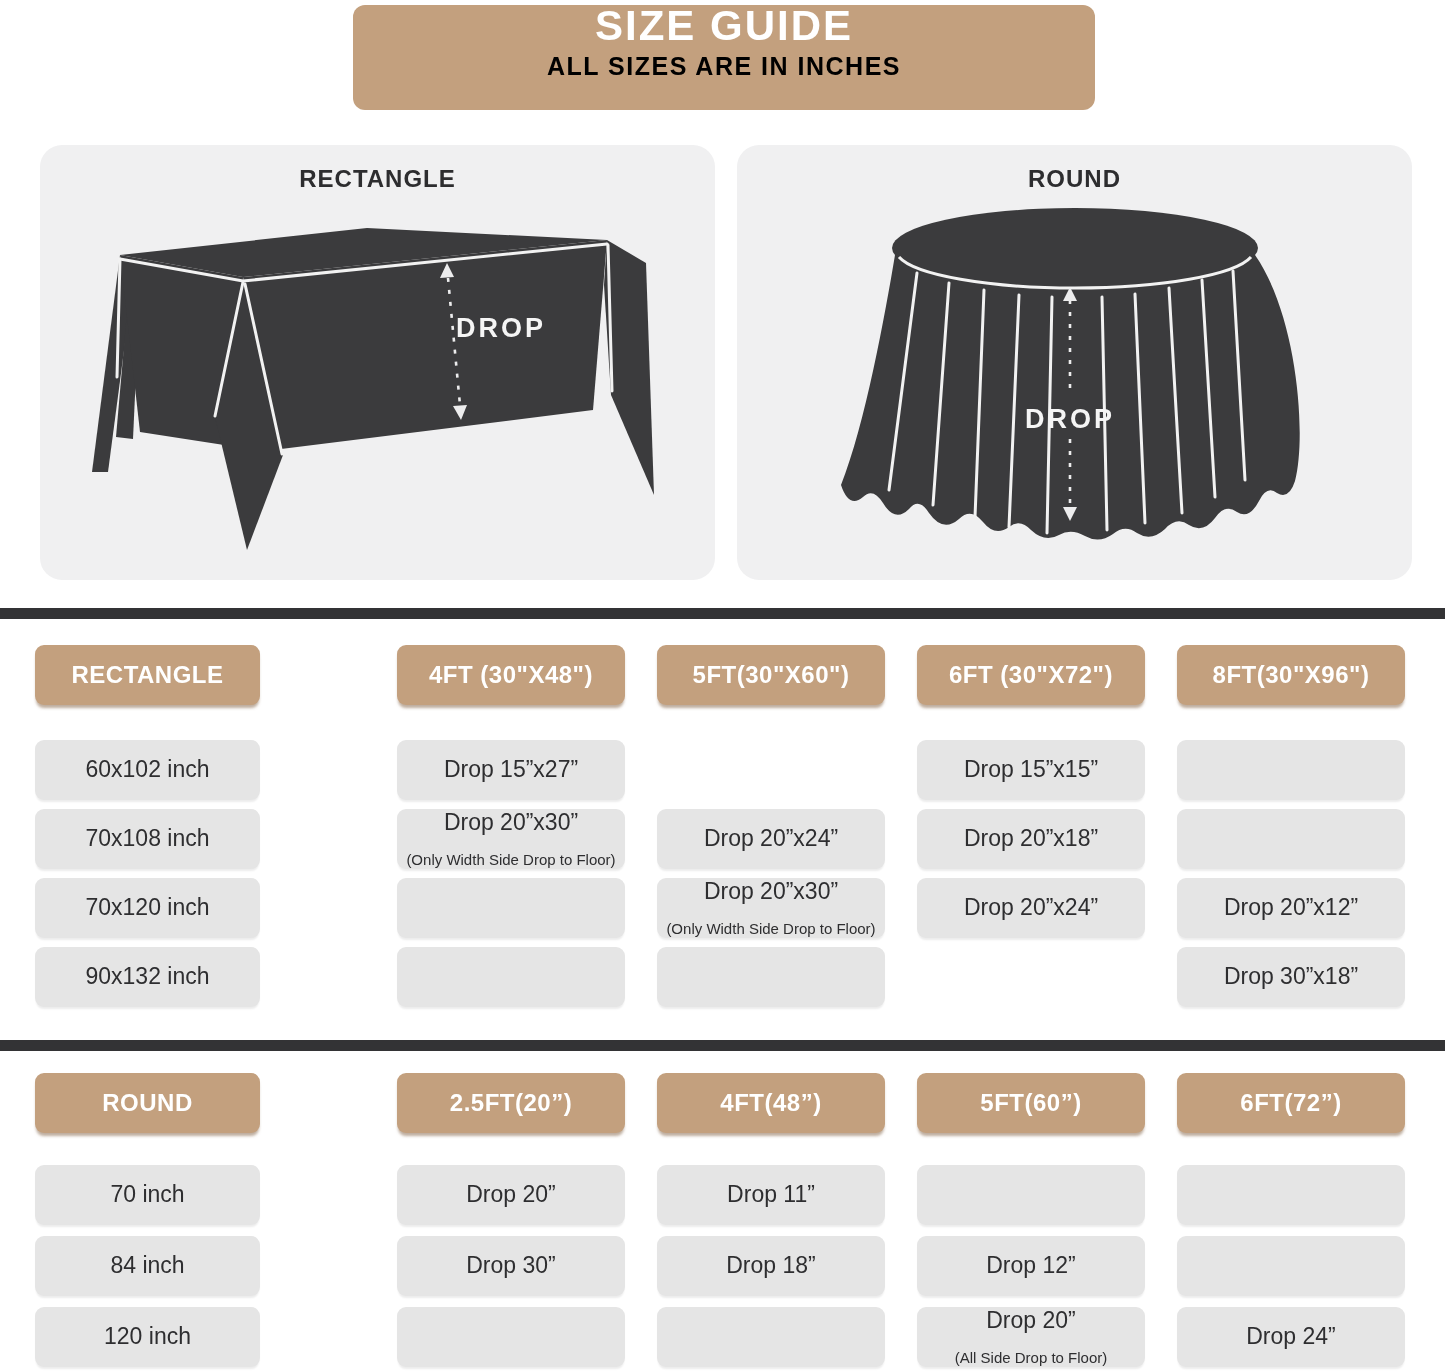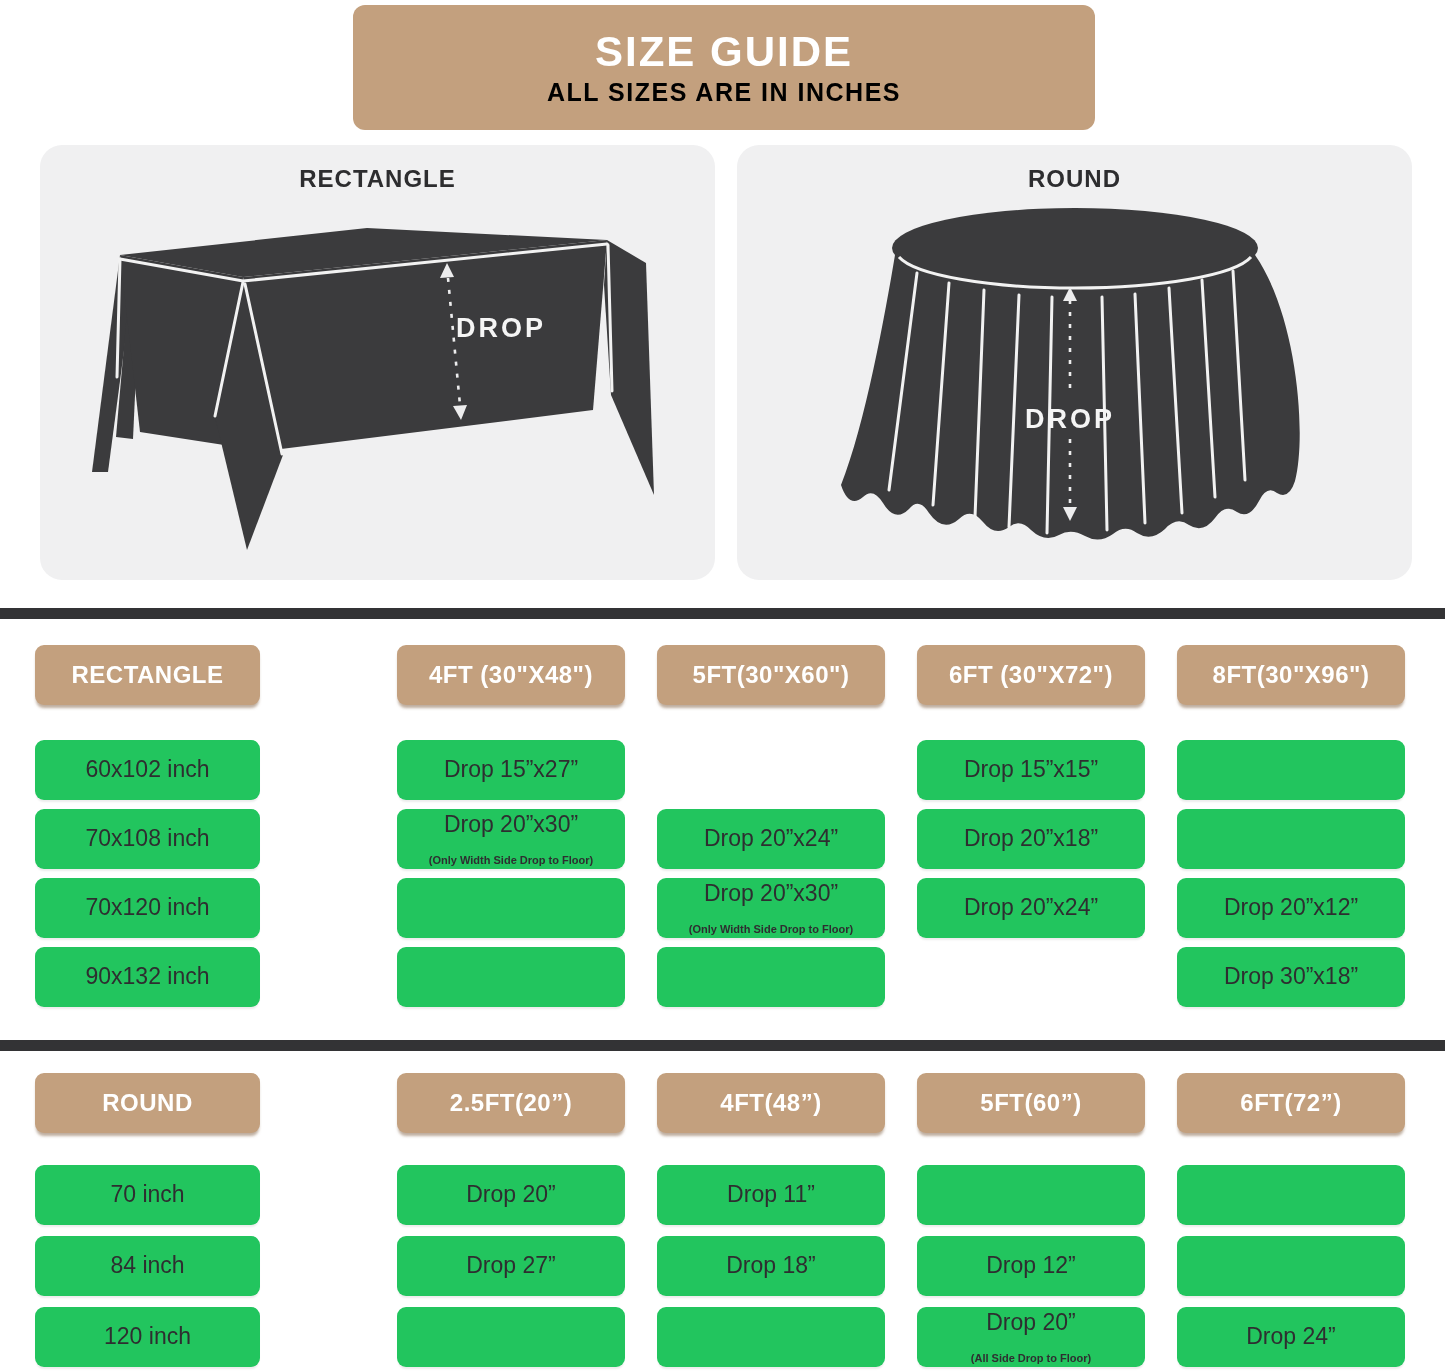--- a/index.html
+++ b/index.html
@@ -4,23 +4,23 @@
 <style>
   html,body{margin:0;padding:0}
   body{
     width:1445px;height:1371px;position:relative;background:#ffffff;
     font-family:"Liberation Sans",sans-serif;overflow:hidden;
   }
   .abs{position:absolute}
 
   
   .banner{
-    left:353px;top:5px;width:742px;height:125px;background:#c3a07e;
+    left:353px;top:5px;width:742px;height:105px;background:#c3a07e;
     border-radius:12px;display:flex;flex-direction:column;align-items:center;
-    justify-content:center;gap:7px;
+    gap:7px;
   }
   .banner-title{color:#ffffff;font-size:42px;font-weight:800;letter-spacing:2px;line-height:1}
   .banner-sub{color:#000000;font-size:25px;font-weight:700;letter-spacing:1.5px;line-height:1}
 
   
   .panel{top:145px;width:675px;height:435px;background:#f0f0f1;border-radius:22px}
   .panel-left{left:40px}
   .panel-right{left:737px}
   .panel-title{
     position:absolute;top:20px;left:0;width:100%;text-align:center;
@@ -44,26 +44,26 @@
     top:1073px;
     grid-template-columns:225px 137px 228px 32px 228px 32px 228px 32px 228px;
     grid-template-rows:60px 32px 60px 11px 60px 11px 60px;
   }
   .hdr{
     background:#c3a07e;border-radius:9px;color:#ffffff;font-weight:800;
     font-size:24px;letter-spacing:.5px;display:flex;align-items:center;
     justify-content:center;box-shadow:0 4px 3px -1px rgba(137,106,79,.55);
   }
   .cell{
-    background:#22c55e;border-radius:9px;display:flex;flex-direction:column;
+    background:#e5e5e5;border-radius:9px;display:flex;flex-direction:column;
     align-items:center;justify-content:center;color:#2e2e30;
     box-shadow:0 3px 2px -1px rgba(0,0,0,.08);
   }
   .cell-main{font-size:23px;line-height:1.1}
-  .cell-note{font-size:11px;font-weight:700;line-height:1.1;margin-top:17px}
+  .cell-note{font-size:15px;font-weight:400;line-height:1.1;margin-top:17px}
   .c1{grid-column:1}.c2{grid-column:3}.c3{grid-column:5}.c4{grid-column:7}.c5{grid-column:9}
   .r1{grid-row:1}.r2{grid-row:3}.r3{grid-row:5}.r4{grid-row:7}.r5{grid-row:9}
 </style>
 </head>
 <body>
 
 <div class="abs banner">
   <div class="banner-title">SIZE GUIDE</div>
   <div class="banner-sub">ALL SIZES ARE IN INCHES</div>
 </div>
@@ -221,21 +221,21 @@
   <div class="cell c3 r2">
       <div class="cell-main">Drop 11”</div>
     </div>
   <div class="cell c4 r2"></div>
   <div class="cell c5 r2"></div>
 
   <div class="cell c1 r3">
       <div class="cell-main">84 inch</div>
     </div>
   <div class="cell c2 r3">
-      <div class="cell-main">Drop 27”</div>
+      <div class="cell-main">Drop 30”</div>
     </div>
   <div class="cell c3 r3">
       <div class="cell-main">Drop 18”</div>
     </div>
   <div class="cell c4 r3">
       <div class="cell-main">Drop 12”</div>
     </div>
   <div class="cell c5 r3"></div>
 
   <div class="cell c1 r4">

